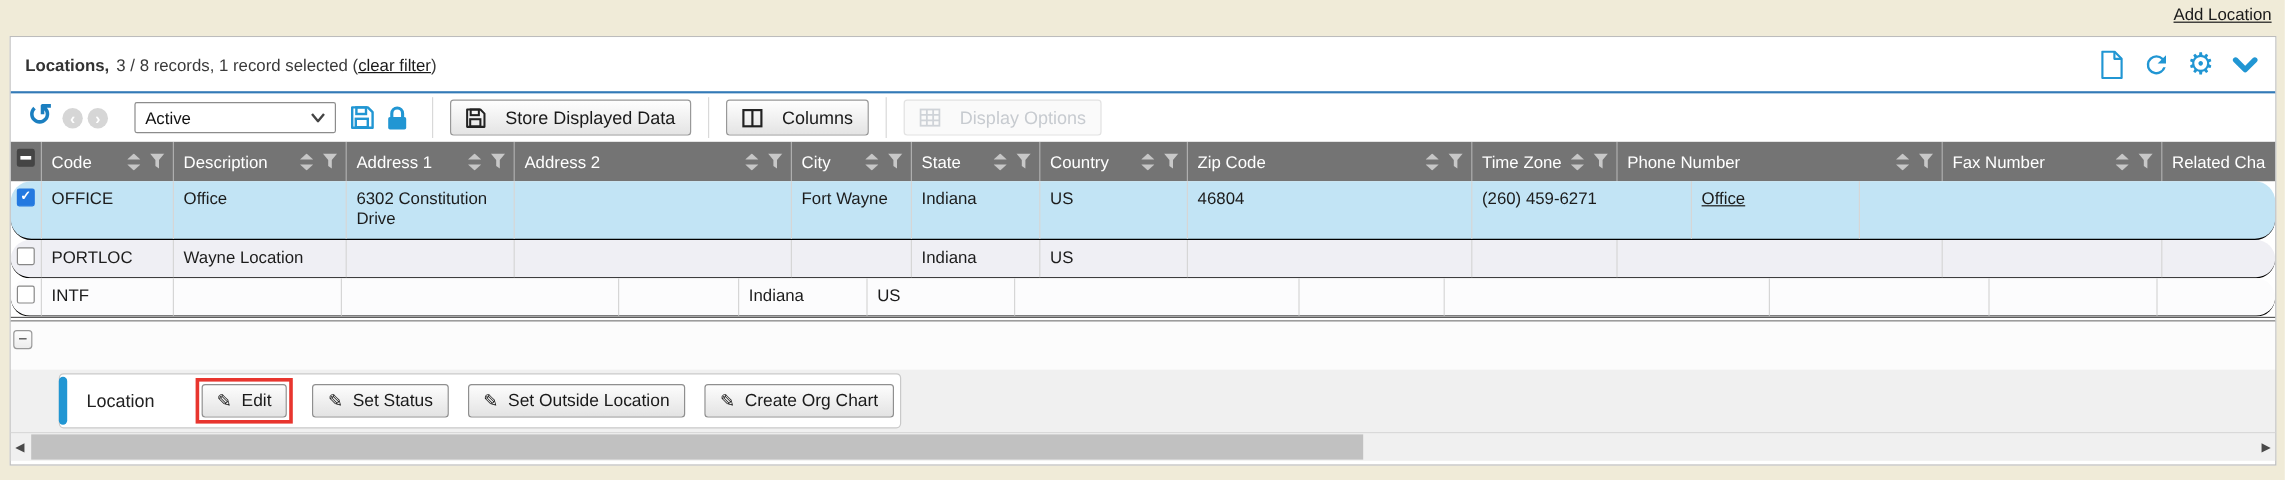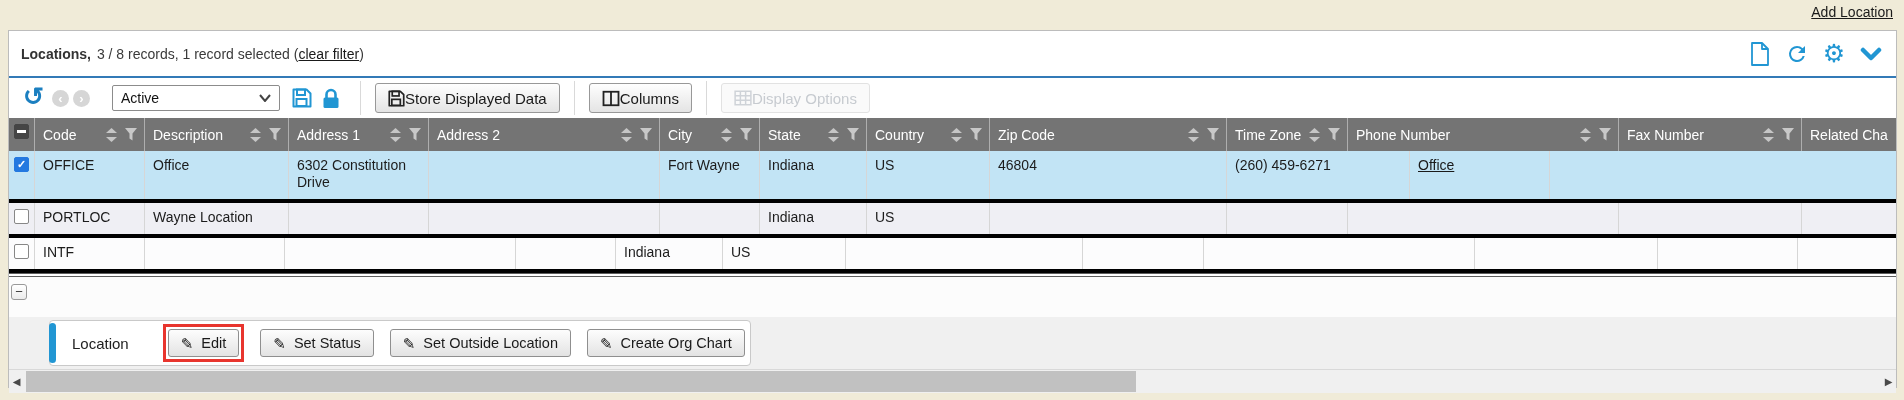--- a/index.html
+++ b/index.html
@@ -33,36 +33,36 @@
   .toolbar { height:40px; display:flex; align-items:center; padding:0 6px; background:#fff; }
   .reset-icon { font-size:25px; line-height:22px; color:#1b7fc0; font-weight:bold; margin:0 4px 0 8px; cursor:pointer; transform:translateY(-2px); }
   .nav-circle { width:17px; height:17px; border-radius:50%; background:#d6d6d6; color:#fff; font-weight:bold;
     display:flex; align-items:center; justify-content:center; font-size:13px; line-height:1; margin-left:4px; cursor:default; }
   .view-select { margin-left:22px; width:168px; height:26px; border:1px solid #8c8c8c; border-radius:2px; background:#fff;
     display:flex; align-items:center; padding:0 8px; cursor:pointer; }
   .view-select .val { flex:1; font-size:14px; color:#111; }
   .tb-blue-icon { margin-left:12px; display:flex; align-items:center; cursor:pointer; }
   .tb-sep { width:1px; height:34px; background:#d9d9d9; margin:0 14px; }
   .tb-btn {
-    height:30px; display:inline-flex; align-items:center; gap:0; padding:0 12px;
+    height:30px; display:inline-flex; align-items:center; gap:16px; padding:0 12px;
     background:linear-gradient(#fefefe,#e4e4e4); border:1px solid #989898; border-radius:3px;
     font-size:15px; color:#1a1a1a; cursor:pointer; font-family:"Liberation Sans",sans-serif;
   }
   .tb-btn.disabled { background:#fafafa; border-color:#e2e2e2; color:#c7cbd0; cursor:default; }
 
   
   .grid { width:1887px; overflow:hidden; }
   .thead { display:flex; background:#747474; height:33px; }
   .th { flex:0 0 auto; display:flex; align-items:center; padding:0 6px 0 8px; color:#fff; font-size:14px;
         border-right:1px solid rgba(255,255,255,.42); cursor:pointer; }
   .th .lbl { flex:1; white-space:nowrap; overflow:hidden; }
   .hdr-icons { display:flex; align-items:center; gap:7px; margin-left:6px; }
   .checkbox-col { flex:0 0 26px; display:flex; align-items:flex-start; justify-content:center; padding-top:6px;
         border-right:1px solid rgba(255,255,255,.42); }
-  .trow { display:flex; background:#fcfcfd; border-bottom:4px solid #000000; }
+  .trow { display:flex; background:#fcfcfd; border-bottom:1px solid #000000;border-radius:17px; }
   .trow.alt { background:#efeff4; }
   .trow.selected { background:#c2e4f5; }
   .td { flex:0 0 auto; padding:6px 8px 8px 8px; font-size:14px; color:#1c1c1c; line-height:17px;
         border-right:1px solid #d6d6d6; overflow:hidden; }
   .trow .checkbox-col { border-right:1px solid #d6d6d6; }
 
   
   .cb { width:15px; height:15px; border-radius:2px; border:1.5px solid #878787; background:#fff; cursor:pointer;
         display:flex; align-items:center; justify-content:center; }
   .cb.checked { background:#2479e0; border-color:#2479e0; }

